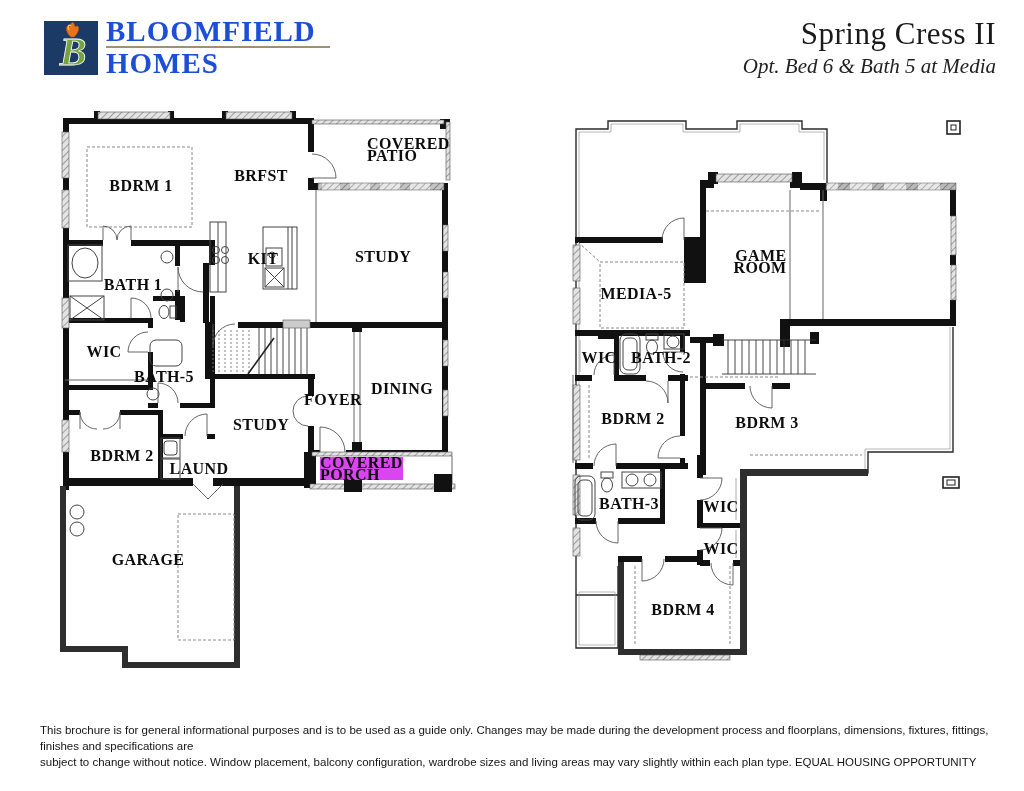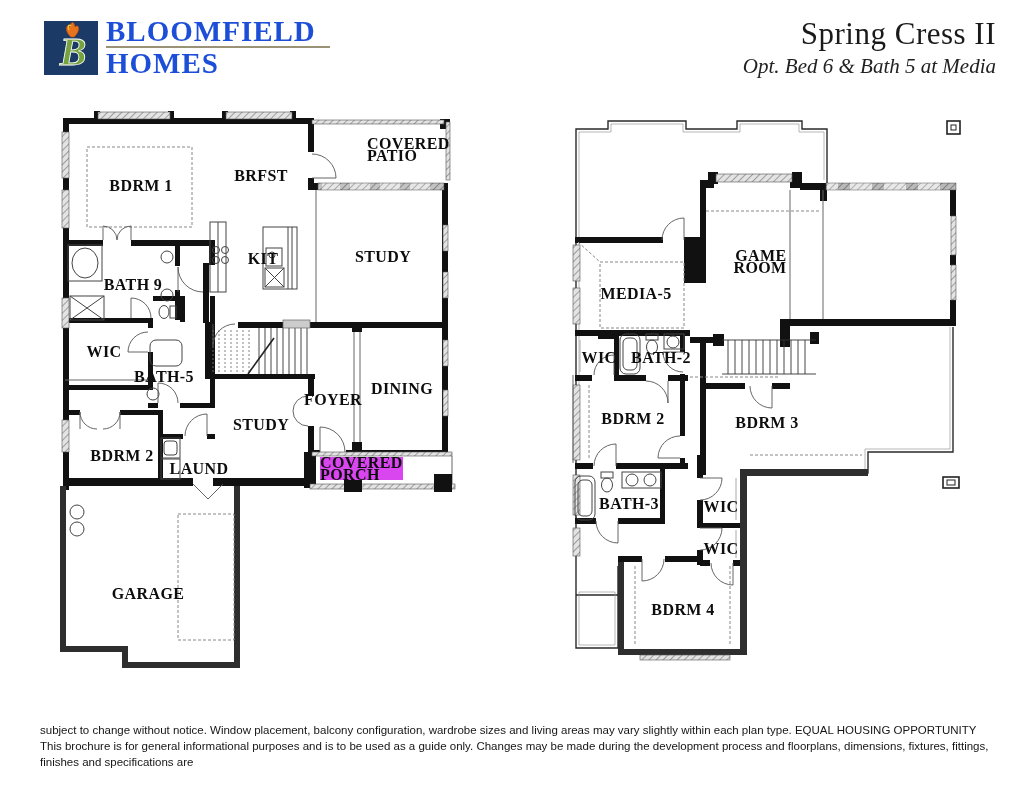--- a/index.html
+++ b/index.html
@@ -416,41 +416,41 @@
   </div>
   <div id="title-block">
     <div id="plan-title">Spring Cress II</div>
     <div id="plan-subtitle">Opt. Bed 6 &amp; Bath 5 at Media</div>
   </div>
 
   <div class="lbl" style="left:141px;top:186px;">BDRM 1</div>
   <div class="lbl" style="left:261px;top:176px;">BRFST</div>
   <div class="lbl wrap" style="left:367px;top:138px;">COVERED PATIO</div>
   <div class="lbl" style="left:383px;top:257px;">STUDY</div>
-  <div class="lbl" style="left:133px;top:285px;">BATH 9</div>
+  <div class="lbl" style="left:133px;top:285px;">BATH 1</div>
   <div class="lbl" style="left:263px;top:259px;">KIT</div>
   <div class="lbl" style="left:104px;top:352px;">WIC</div>
   <div class="lbl" style="left:164px;top:377px;">BATH-5</div>
   <div class="lbl" style="left:122px;top:456px;">BDRM 2</div>
   <div class="lbl" style="left:199px;top:469px;">LAUND</div>
   <div class="lbl" style="left:261px;top:425px;">STUDY</div>
   <div class="lbl" style="left:333px;top:400px;">FOYER</div>
   <div class="lbl" style="left:402px;top:389px;">DINING</div>
   <div class="lbl wrap" style="left:320px;top:457px;background:#d946ef;">COVERED PORCH</div>
-  <div class="lbl" style="left:148px;top:594px;">GARAGE</div>
+  <div class="lbl" style="left:148px;top:560px;">GARAGE</div>
 
   <div class="lbl" style="left:636px;top:294px;">MEDIA-5</div>
   <div class="lbl wrapc" style="left:760px;top:250px;">GAME ROOM</div>
   <div class="lbl" style="left:599px;top:358px;">WIC</div>
   <div class="lbl" style="left:661px;top:358px;">BATH-2</div>
   <div class="lbl" style="left:633px;top:419px;">BDRM 2</div>
   <div class="lbl" style="left:767px;top:423px;">BDRM 3</div>
   <div class="lbl" style="left:629px;top:504px;">BATH-3</div>
   <div class="lbl" style="left:721px;top:507px;">WIC</div>
   <div class="lbl" style="left:721px;top:549px;">WIC</div>
   <div class="lbl" style="left:683px;top:610px;">BDRM 4</div>
 
   <div id="footer">
+    <div>This brochure is for general informational purposes and is to be used as a guide only. Changes may be made during the development process and floorplans, dimensions, fixtures, fittings, finishes and specifications are</div>
     <div>subject to change without notice. Window placement, balcony configuration, wardrobe sizes and living areas may vary slightly within each plan type.  EQUAL HOUSING OPPORTUNITY</div>
-    <div>This brochure is for general informational purposes and is to be used as a guide only. Changes may be made during the development process and floorplans, dimensions, fixtures, fittings, finishes and specifications are</div>
   </div>
 
 </div>
 
 </body></html>

